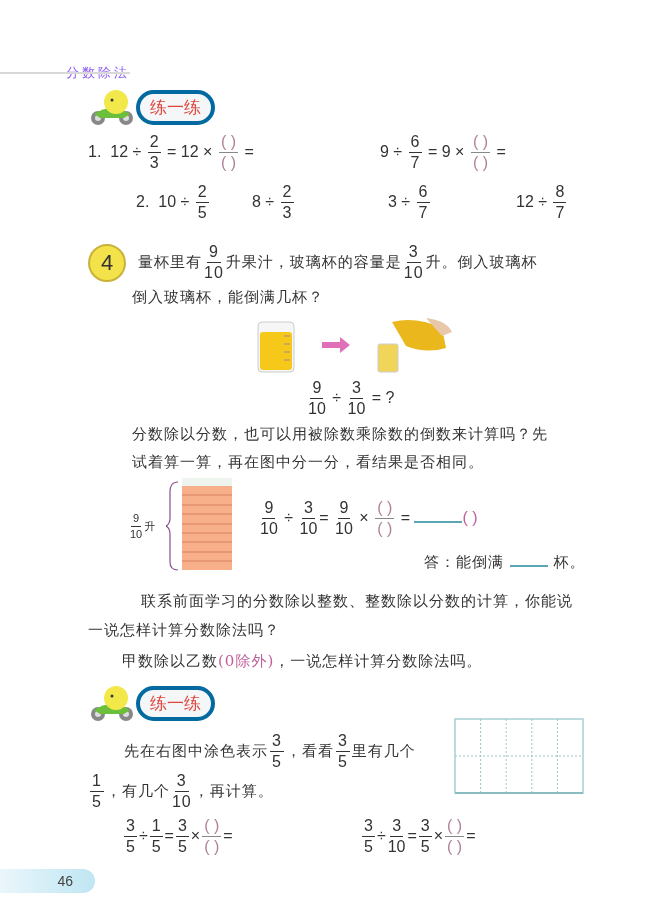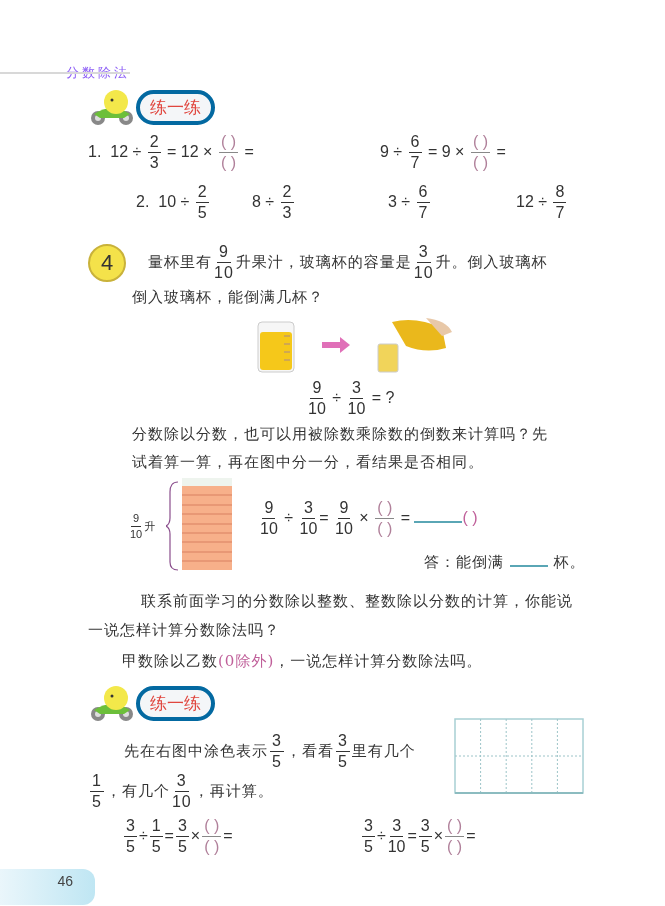--- a/index.html
+++ b/index.html
@@ -12,21 +12,21 @@
   .frac .n { padding:0 2px 2px; border-bottom:1px solid #333; }
   .frac .d { padding-top:2px; }
   .frac.pink .n, .frac.pink .d { color:#b0809a; }
   .frac.pink .n { border-bottom:1px solid #888; }
   .math { font-family:"Liberation Sans", sans-serif; font-size:16px; color:#333; white-space:nowrap; }
   .txt { font-size:15px; letter-spacing:1px; white-space:nowrap; }
   .lyl { display:flex; align-items:center; }
   .bubble { background:#f4f6f8; border-radius:18px; padding:2px 10px; color:#e0463e; font-size:17px; font-family:"DejaVu Sans", sans-serif; border:4px solid #0369a1; }
   .blank { display:inline-block; border-bottom:2px solid #5aa6b5; vertical-align:baseline; }
   .pinktxt { color:#c0609a; }
-  .page-num { left:0; top:869px; width:95px; height:36px; background:linear-gradient(90deg,#eaf6fb,#bfe6f3); border-radius:0 12px 12px 0; }
+  .page-num { left:0; top:869px; width:95px; height:24px; background:linear-gradient(90deg,#eaf6fb,#bfe6f3); border-radius:0 12px 12px 0; }
   .page-num span { position:absolute; right:22px; top:4px; font-size:14px; color:#444; }
 </style>
 </head>
 <body>
 
 <div class="page">
 
   <div class="abs hdr-title">分数除法</div>
   <div class="abs hdr-line"></div>
 
@@ -99,21 +99,21 @@
   </div>
   <div class="abs math" style="left:516px;top:184px;">
     <span>12</span> <span>÷</span>
     <span class="frac">
         <span class="n">8</span>
         <span class="d">7</span>
       </span>
   </div>
 
   <div class="abs" style="left:88px;top:244px;width:34px;height:34px;border-radius:50%;background:#f4e24a;border:2px solid #c9b23a;text-align:center;line-height:34px;font-family:'Liberation Sans',sans-serif;font-size:22px;color:#333;">4</div>
-  <div class="abs txt" style="left:148px;top:244px;">
+  <div class="abs txt" style="left:138px;top:244px;">
     <span>量杯里有</span><span class="frac" style="font-size:16px;">
         <span class="n">9</span>
         <span class="d">10</span>
       </span><span>升果汁，玻璃杯的容量是</span><span class="frac" style="font-size:16px;">
         <span class="n">3</span>
         <span class="d">10</span>
       </span><span>升。倒入玻璃杯</span>
   </div>
   <div class="abs txt" style="left:132px;top:288px;">倒入玻璃杯，能倒满几杯？</div>
 

